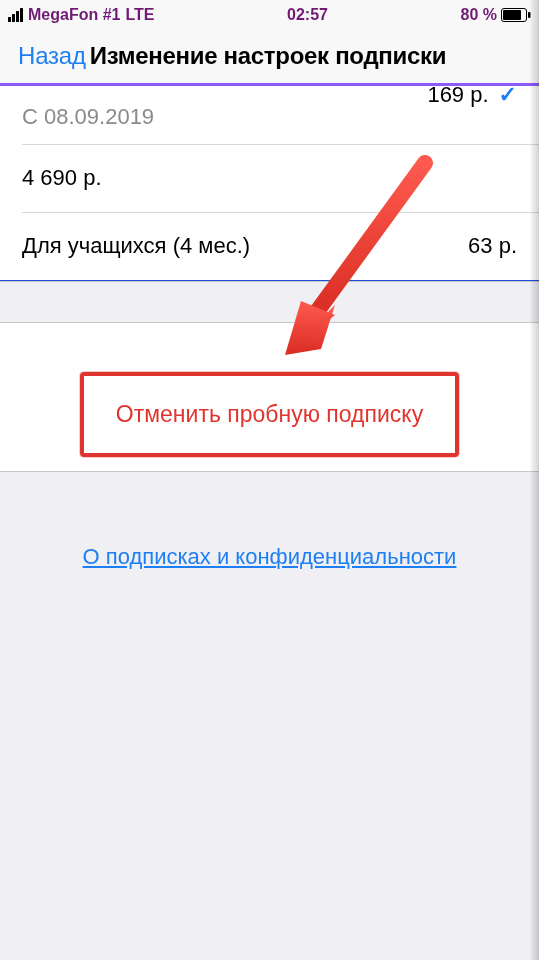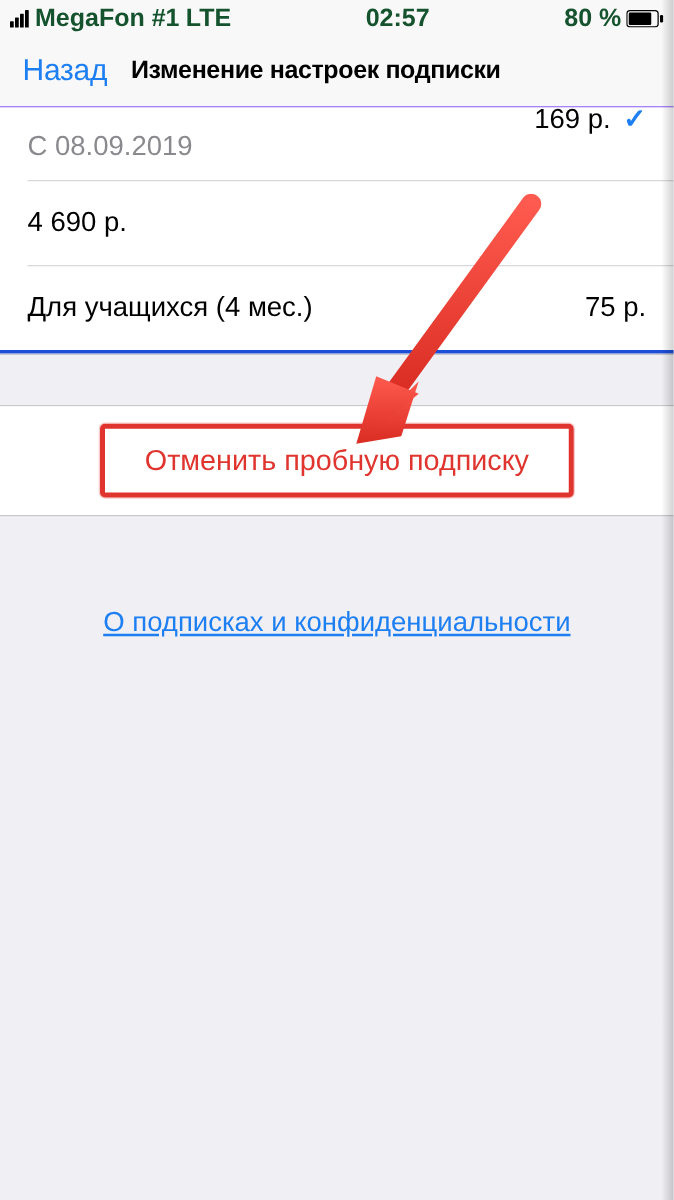--- a/index.html
+++ b/index.html
@@ -16,24 +16,24 @@
       color: #000;
       overflow: hidden;
       position: relative;
     }
     
     .status-bar {
       height: 28px;
       display: flex;
       align-items: center;
       padding: 2px 8px 0 8px;
-      font-size: 20px;
+      font-size: 16px;
       font-weight: 600;
       background: #f8f8f8;
-      color: #14532d;
+      color: #701a75;
     }
     .status-left {
       display: flex;
       align-items: center;
       gap: 5px;
     }
     .status-center {
       flex: 1;
       text-align: center;
       font-weight: 600;
@@ -59,38 +59,38 @@
       display: inline-flex;
       align-items: center;
     }
     
     .nav-bar {
       height: 58px;
       display: flex;
       align-items: center;
       padding: 0 8px;
       background: #f8f8f8;
-      border-bottom: 1px solid #8b5cf6;
+      border-bottom: 3px solid #8b5cf6;
     }
     .nav-back {
       color: #1e7ff2;
       font-size: 24px;
       letter-spacing: -0.2px;
       padding-left: 10px;
     }
     .nav-title {
-      font-size: 20px;
+      font-size: 24px;
       font-weight: 700;
-      margin-left: 19px;
+      margin-left: 4px;
       letter-spacing: -0.3px;
     }
     
     .list {
       background: #fff;
-      border-bottom: 3px solid #1d4ed8;
+      border-bottom: 1px solid #1d4ed8;
     }
     .list-row {
       display: flex;
       align-items: center;
       padding: 0 22px;
       min-height: 68px;
       position: relative;
     }
     .list-row + .list-row::before {
       content: "";
@@ -129,22 +129,23 @@
       background: #fff;
       display: flex;
       align-items: center;
       justify-content: center;
       border-bottom: 1px solid #c8c8cc;
       padding: 14px 0;
     }
     .cancel-highlight {
       border: 4px solid #e0352f;
       border-radius: 4px;
-      padding: 12px 32px;
+      padding: 25px 32px;
       box-shadow: 0 0 0 1px rgba(224,53,47,0.25);
+      margin-top: 35px;
     }
     .cancel-btn {
       color: #e0352f;
       font-size: 23px;
       text-align: center;
     }
     
     .footer {
       padding: 18px 22px 0 22px;
       color: #7c7c81;
@@ -217,21 +218,21 @@
     <div class="row-right-block">
       <span class="row-price">169 р.</span>
       <span class="checkmark">✓</span>
     </div>
   </div>
   <div class="list-row">
     <span class="row-price">4 690 р.</span>
   </div>
   <div class="list-row">
     <div class="row-main">Для учащихся (4 мес.)</div>
-    <span class="row-price">75 р.</span>
+    <span class="row-price">63 р.</span>
   </div>
 </div>
 
 <div class="gap"></div>
 
 <div class="cancel-wrap">
   <div class="cancel-highlight">
     <div class="cancel-btn">Отменить пробную подписку</div>
   </div>
 </div>

